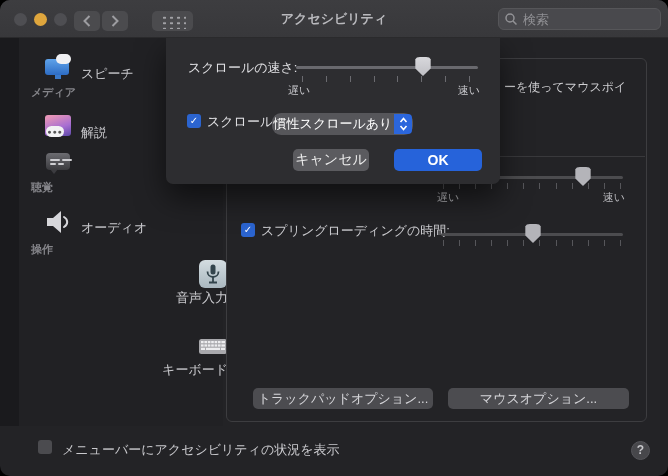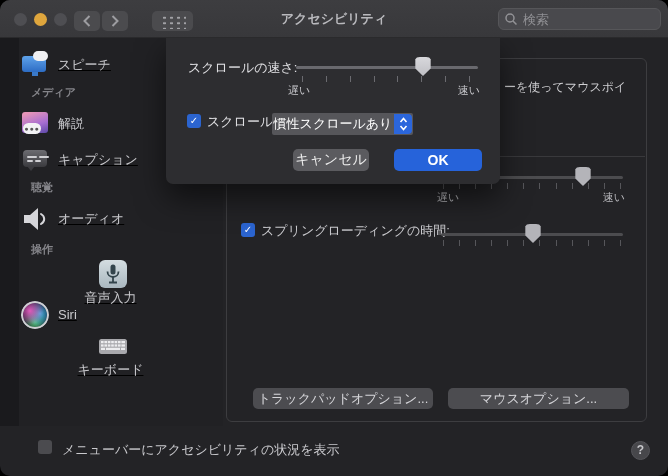--- a/index.html
+++ b/index.html
@@ -17,21 +17,21 @@
   .griddots{width:26px;height:15px;background-image:radial-gradient(circle,#a2a2a6 1.1px,rgba(0,0,0,0) 1.4px);background-size:7px 5.5px;background-position:1px 1px;}
   .wtitle{position:absolute;left:0;right:0;top:0;height:38px;line-height:38px;text-align:center;color:#b9b9bd;font-size:13px;font-weight:700;}
   .search{position:absolute;left:498px;top:8px;width:163px;height:22px;}
   .search input{width:100%;height:100%;background:#49494d;border:1px solid #565659;border-radius:6px;color:#ddd;font-size:13px;padding:0 6px 0 24px;outline:none;}
   .search input::placeholder{color:#929296;}
   .search svg{position:absolute;left:6px;top:4px;}
 
   
   .sidebar{position:absolute;left:0;top:38px;width:223px;height:388px;background:#212124;z-index:1;}
   .sidebar .strip{position:absolute;left:0;top:0;width:19px;height:100%;background:#1a1a1d;}
-  .srow{position:absolute;left:8px;width:197px;height:37px;display:flex;align-items:center;border-radius:0;text-decoration:underline;}
+  .srow{position:absolute;left:31px;width:197px;height:37px;display:flex;align-items:flex-end;border-radius:0;}
   .srow.selected{background:#3f3f43;}
   .srow .ic{width:30px;height:30px;margin-left:12px;position:relative;flex:0 0 30px;}
   .srow .lbl{margin-left:8px;color:#c9c9cd;font-size:13px;white-space:nowrap;}
   .srow.selected .lbl{color:#fff;}
   .shead{position:absolute;left:31px;color:#85858a;font-size:11px;font-weight:700;}
 
   
   .icon-speech .disp{position:absolute;left:2px;top:6px;width:24px;height:16px;border-radius:3px;background:linear-gradient(#5fa3ea,#2d6cc4);}
   .icon-speech .stand{position:absolute;left:12px;top:22px;width:6px;height:4px;background:#3a79c9;}
   .icon-speech .bub{position:absolute;left:13px;top:1px;width:15px;height:10px;border-radius:5px;background:#f0f0f2;}
@@ -70,21 +70,21 @@
   .cb{position:absolute;width:14px;height:14px;border-radius:3px;background:#4b4b4f;}
   .cb.checked{background:#2b64cf;}
   .cb.checked::after{content:"✓";position:absolute;left:0;top:0;width:14px;height:14px;line-height:14px;text-align:center;color:#fff;font-size:10px;font-weight:700;}
   .flabel{position:absolute;color:#cacace;font-size:13px;white-space:nowrap;}
 
   
   .sheet{position:absolute;left:166px;top:38px;width:334px;height:146px;background:#2d2d30;border-radius:0 0 7px 7px;box-shadow:0 14px 30px rgba(0,0,0,.55);z-index:20;}
   .sheet .flabel{color:#e0e0e3;}
   .sheet .ticks i{background:#6b6b70;}
   .sheet .slabels{color:#c8c8cc;}
-  .dropdown{position:absolute;left:106px;top:75px;width:141px;height:22px;background:#56565a;border-radius:2px;display:flex;align-items:center;}
+  .dropdown{position:absolute;left:106px;top:75px;width:141px;height:22px;background:#56565a;border-radius:9px;display:flex;align-items:center;}
   .dropdown .val{flex:1;text-align:center;color:#fff;font-size:13px;white-space:nowrap;}
   .dropdown .chev{width:18px;height:20px;margin:1px 1px 1px 0;background:#2b66dc;border-radius:0 4px 4px 0;display:flex;align-items:center;justify-content:center;}
   .sheetbtn{position:absolute;height:22px;display:flex;align-items:center;justify-content:center;border-radius:5px;font-size:14px;}
   .sheetbtn.cancel{left:127px;top:111px;width:76px;background:#5b5b5f;color:#eee;}
   .sheetbtn.ok{left:228px;top:111px;width:88px;background:#2663da;color:#fff;font-weight:600;}
 
   
   .help{position:absolute;left:631px;top:441px;width:19px;height:19px;border-radius:50%;background:#47474b;border:1px solid #55555a;color:#c7c7cb;font-size:12px;font-weight:700;text-align:center;line-height:17px;z-index:2;}
 </style>
 </head>
@@ -141,21 +141,20 @@
       <div class="lbl">解説</div>
     </div>
 
     <div class="srow" style="top:103px;">
       <div class="ic icon-cap">
           <div class="bub"></div>
           <div class="tail"></div>
           <div class="l1"></div>
           <div class="l2"></div>
         </div>
-      <div class="lbl">キャプション</div>
     </div>
 
     <div class="shead" style="top:142px;">聴覚</div>
 
     <div class="srow" style="top:162px;">
       <div class="ic">
         <svg width="30" height="30" viewBox="0 0 30 30">
             <path d="M4 11h6l8-7v22l-8-7H4z" fill="#d6d6da"></path>
             <path d="M21 10c2 1.2 3.2 3 3.2 5s-1.2 3.8-3.2 5" fill="none" stroke="#d6d6da" stroke-width="2" stroke-linecap="round"></path>
           </svg>
@@ -171,26 +170,20 @@
         <svg width="30" height="30" viewBox="0 0 30 30" style="position:absolute;left:0;top:0;">
           <rect x="12.5" y="5.5" width="5" height="10" rx="2.5" fill="#33444c"></rect>
           <path d="M9.5 12.5c0 3.2 2.4 5.5 5.5 5.5s5.5-2.3 5.5-5.5" fill="none" stroke="#33444c" stroke-width="1.8"></path>
           <line x1="15" y1="18" x2="15" y2="23" stroke="#33444c" stroke-width="1.8"></line>
           <line x1="11" y1="23.5" x2="19" y2="23.5" stroke="#33444c" stroke-width="1.8"></line>
         </svg>
       </div>
       <div class="lbl">音声入力</div>
     </div>
 
-    <div class="srow" style="top:258px;">
-      <div class="ic">
-          <div class="icon-siri"></div>
-        </div>
-      <div class="lbl">Siri</div>
-    </div>
 
     <div class="srow" style="top:293px;flex-direction:column;">
       <div class="ic">
         <svg width="30" height="30" viewBox="0 0 30 30">
           <rect x="1" y="8" width="28" height="15" rx="2.5" fill="#a8a8ac"></rect>
           <g fill="#ededef">
             <rect x="3" y="10" width="2.6" height="2.2"></rect>
               <rect x="6.4" y="10" width="2.6" height="2.2"></rect>
               <rect x="9.8" y="10" width="2.6" height="2.2"></rect>
               <rect x="13.2" y="10" width="2.6" height="2.2"></rect>

